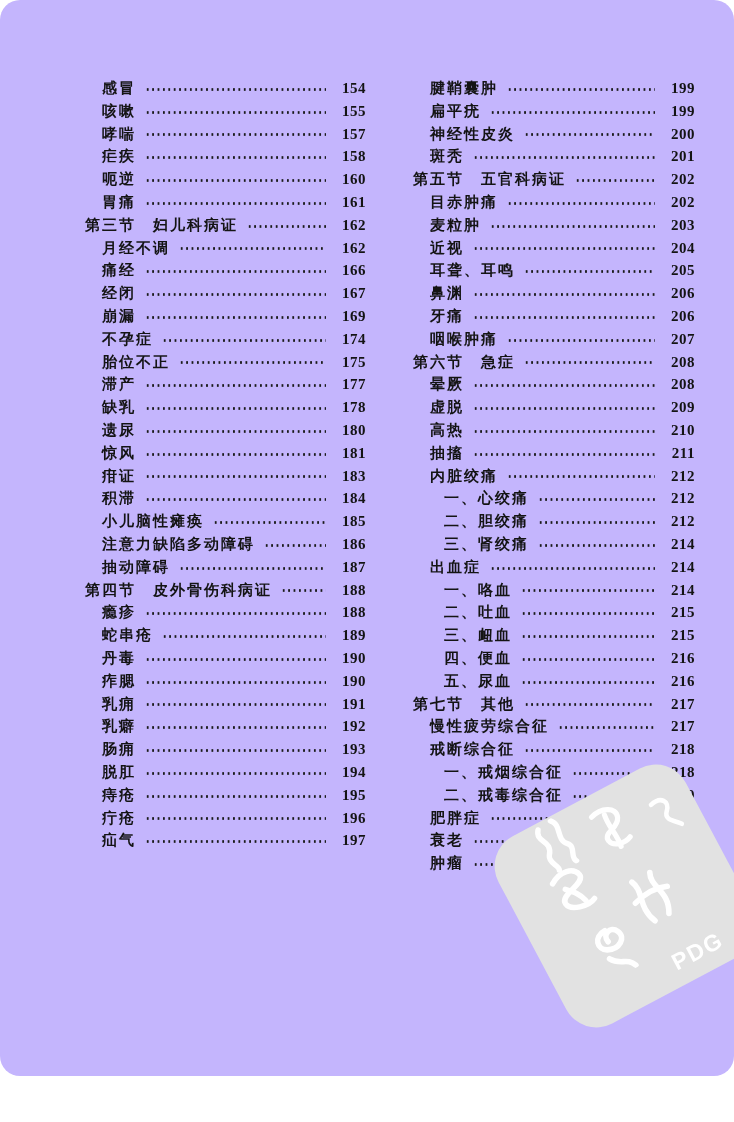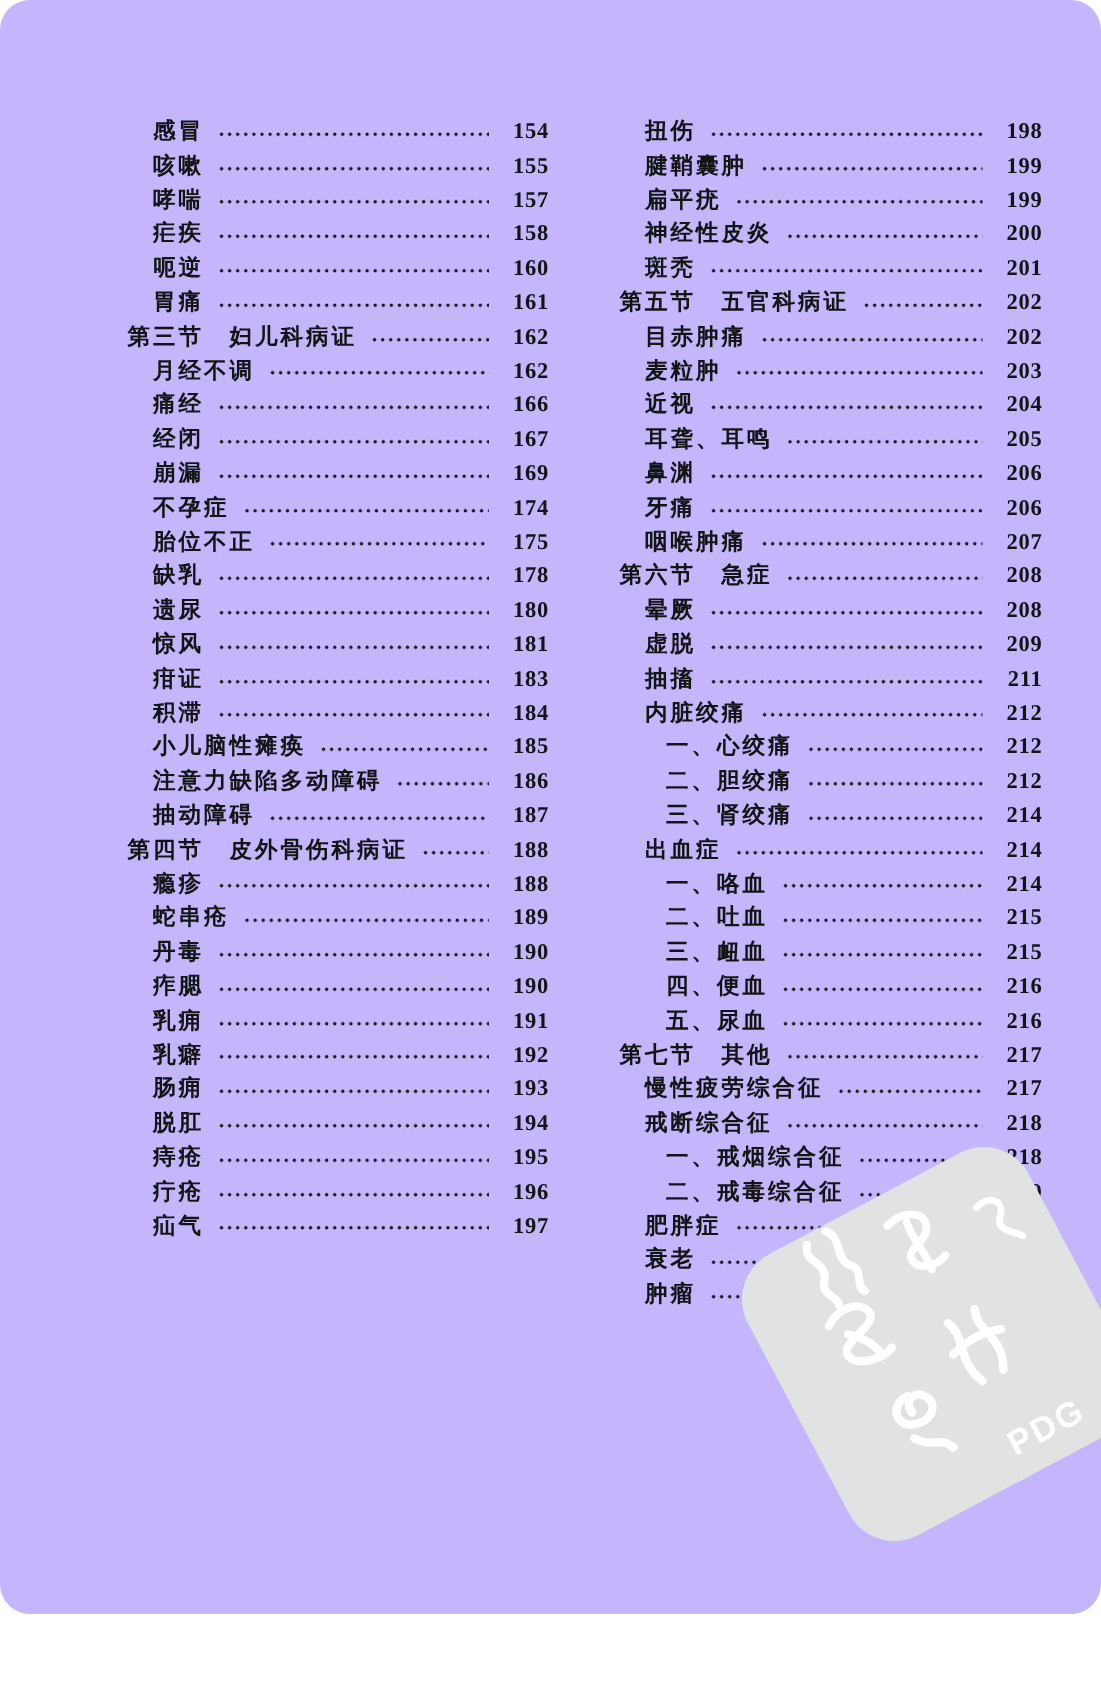--- a/index.html
+++ b/index.html
@@ -127,20 +127,25 @@
       <span class="label">不孕症</span>
       <span class="leader"></span>
       <span class="pagenum">174</span>
     </div>
       <div class="row lv1">
       <span class="label">胎位不正</span>
       <span class="leader"></span>
       <span class="pagenum">175</span>
     </div>
       <div class="row lv1">
+      <span class="label">滞产</span>
+      <span class="leader"></span>
+      <span class="pagenum">177</span>
+    </div>
+      <div class="row lv1">
       <span class="label">缺乳</span>
       <span class="leader"></span>
       <span class="pagenum">178</span>
     </div>
       <div class="row lv1">
       <span class="label">遗尿</span>
       <span class="leader"></span>
       <span class="pagenum">180</span>
     </div>
       <div class="row lv1">
@@ -229,25 +234,20 @@
       <span class="pagenum">196</span>
     </div>
       <div class="row lv1">
       <span class="label">疝气</span>
       <span class="leader"></span>
       <span class="pagenum">197</span>
     </div>
     </div>
   <div class="col col-right">
       <div class="row lv1">
-      <span class="label">扭伤</span>
-      <span class="leader"></span>
-      <span class="pagenum">198</span>
-    </div>
-      <div class="row lv1">
       <span class="label">腱鞘囊肿</span>
       <span class="leader"></span>
       <span class="pagenum">199</span>
     </div>
       <div class="row lv1">
       <span class="label">扁平疣</span>
       <span class="leader"></span>
       <span class="pagenum">199</span>
     </div>
       <div class="row lv1">
@@ -307,20 +307,25 @@
     </div>
       <div class="row lv1">
       <span class="label">晕厥</span>
       <span class="leader"></span>
       <span class="pagenum">208</span>
     </div>
       <div class="row lv1">
       <span class="label">虚脱</span>
       <span class="leader"></span>
       <span class="pagenum">209</span>
+    </div>
+      <div class="row lv1">
+      <span class="label">高热</span>
+      <span class="leader"></span>
+      <span class="pagenum">210</span>
     </div>
       <div class="row lv1">
       <span class="label">抽搐</span>
       <span class="leader"></span>
       <span class="pagenum">211</span>
     </div>
       <div class="row lv1">
       <span class="label">内脏绞痛</span>
       <span class="leader"></span>
       <span class="pagenum">212</span>

